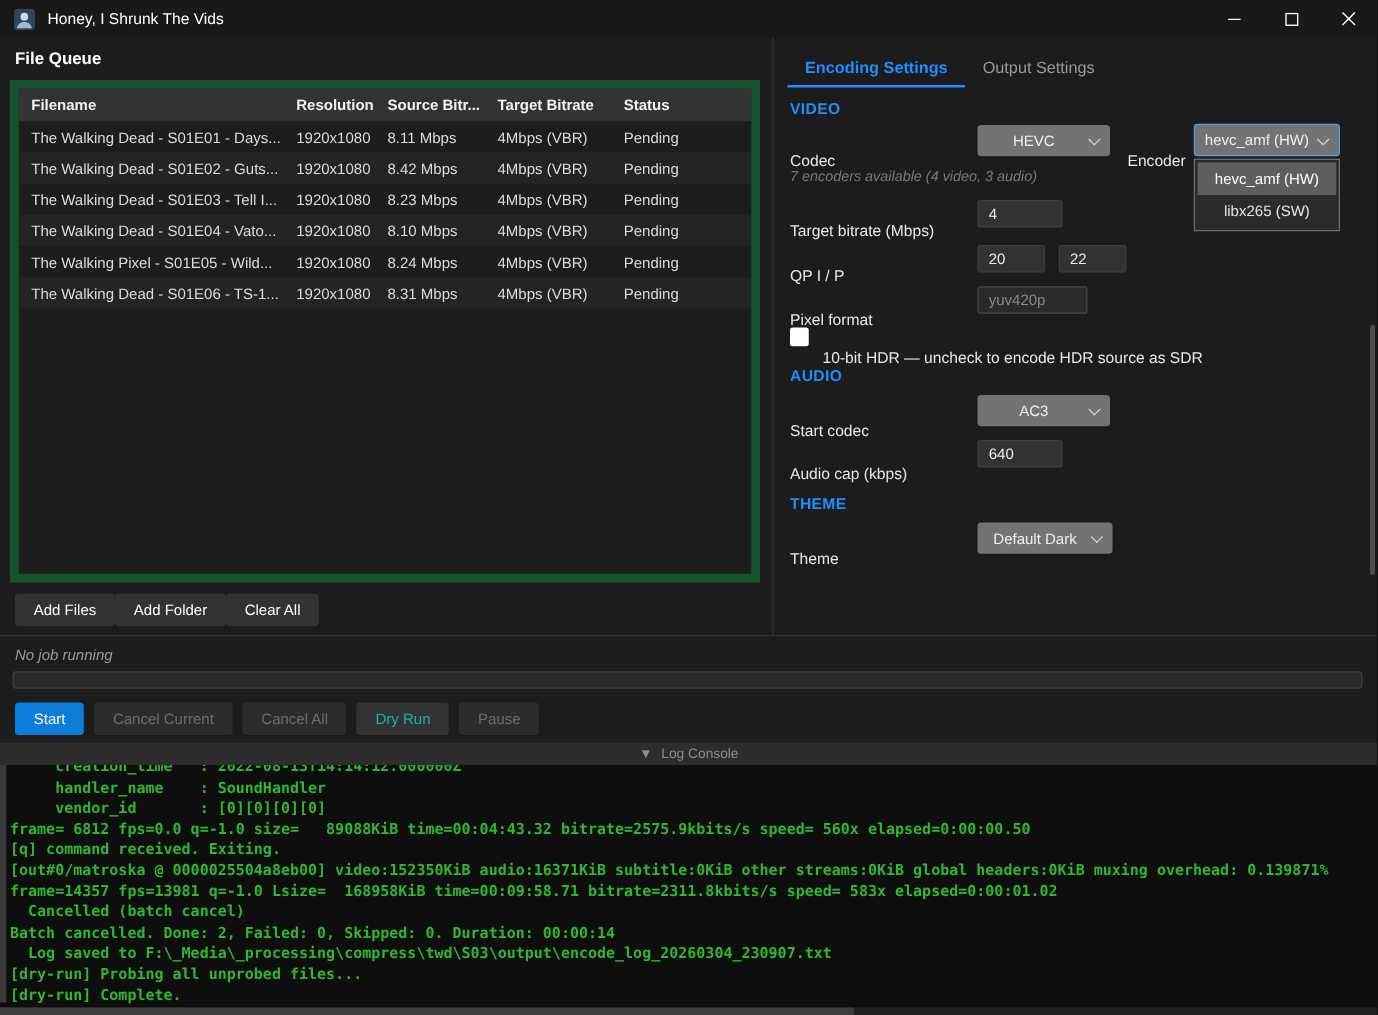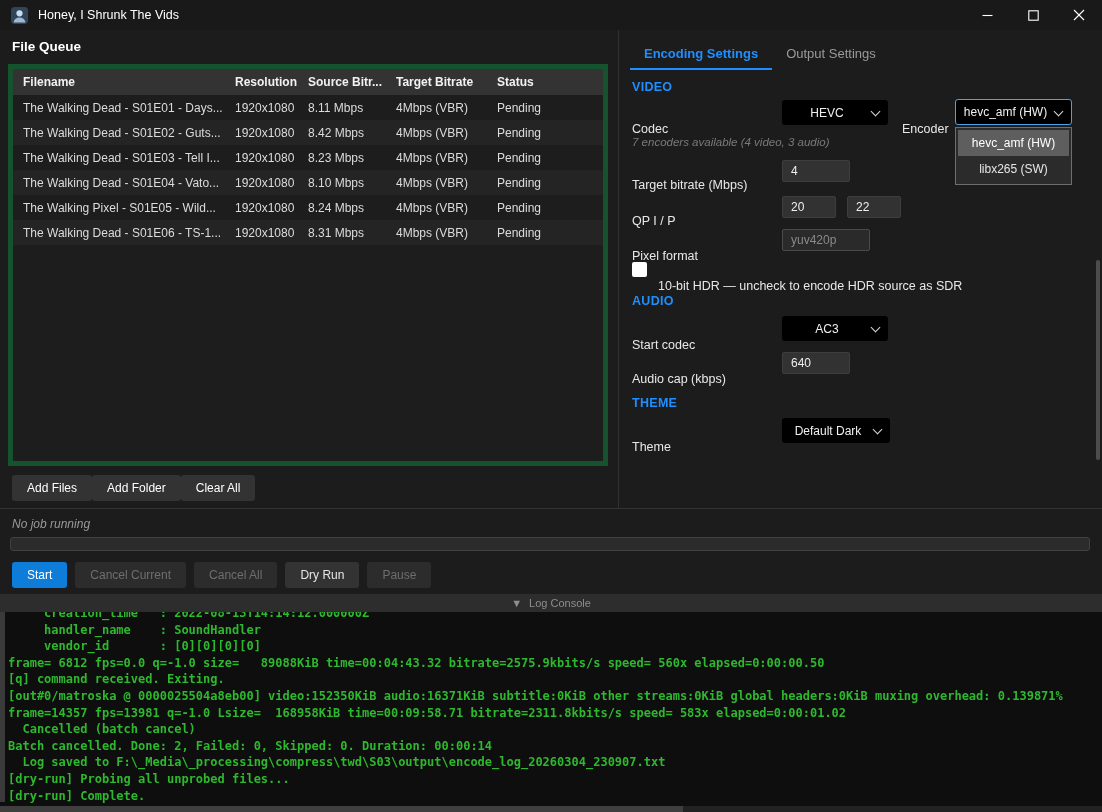--- a/index.html
+++ b/index.html
@@ -9,58 +9,58 @@
 
   
   .titlebar { position:absolute; top:0; left:0; right:0; height:30px; background:#191919; display:flex; align-items:center; }
   .app-icon { margin-left:11px; width:17px; height:17px; border-radius:3px; overflow:hidden; flex:none; }
   .win-title { margin-left:10px; font-size:12.5px; color:#ffffff; }
   .win-controls { margin-left:auto; display:flex; height:100%; }
   .win-btn { width:46px; height:100%; display:flex; align-items:center; justify-content:center; }
 
   
   .fq-heading { position:absolute; left:12px; top:39px; font-size:13.5px; font-weight:bold; color:#fff; }
-  .queue-table { position:absolute; left:8px; top:64px; width:600px; height:402px; border:5px solid #14532d; background:#1d1d1d; overflow:hidden; }
+  .queue-table { position:absolute; left:8px; top:64px; width:600px; height:402px; border:7px solid #14532d; background:#1d1d1d; overflow:hidden; }
   .qt-header, .qt-row { display:grid; grid-template-columns:212px 73px 88px 101px 1fr; align-items:center; padding-left:10px; }
   .qt-header { height:26px; background:#333333; font-weight:bold; font-size:12px; color:#f2f2f2; }
   .qt-row { height:25px; font-size:12px; color:#dcdcdc; }
   .qt-row:nth-child(even) { background:#242424; }
   .queue-buttons { position:absolute; left:12px; top:475px; display:flex; }
   .btn { display:inline-flex; align-items:center; justify-content:center; height:26px; padding:0 15px; background:#333333; color:#ffffff; font-size:12px; border-radius:3px; border:none; font-family:inherit; }
 
   
   .v-splitter { position:absolute; left:618px; top:30px; height:478px; width:1px; background:#303030; }
 
   
   .settings { position:absolute; left:620px; top:30px; width:482px; height:478px; font-size:12.5px; }
   .tabs { position:absolute; left:10px; top:10px; display:flex; }
   .tab { padding:6px 14px 7px 14px; font-size:13px; }
   .tab.active { color:#1f8fff; font-weight:bold; border-bottom:2px solid #1f8fff; }
   .tab.inactive { color:#9a9a9a; }
   .section-h { position:absolute; left:12px; font-size:12.5px; font-weight:bold; color:#1f8fff; letter-spacing:.3px; }
   .lbl { position:absolute; left:12px; color:#e8e8e8;margin-top:16px; }
-  .sel { position:absolute; height:25px; background:#000000; border-radius:3px; display:flex; align-items:center; justify-content:center; padding-right:16px; font-size:12px; color:#f0f0f0; }
+  .sel { position:absolute; height:25px; background:#737373; border-radius:3px; display:flex; align-items:center; justify-content:center; padding-right:16px; font-size:12px; color:#f0f0f0; }
   .chev { position:absolute; right:9px; top:8px; width:7px; height:7px; border-right:1.5px solid #d8d8d8; border-bottom:1.5px solid #d8d8d8; transform:rotate(45deg); }
   .inp { position:absolute; height:22px; background:#323232; border:1px solid #3e3e3e; border-radius:2px; color:#efefef; font-size:12px; font-family:inherit; padding-left:8px; display:flex; align-items:center; }
   .inp.ghost { background:#2a2a2a; border-color:#4a4a4a; color:#8a8a8a; }
   .hint { position:absolute; left:12px; font-style:italic; color:#7a7a7a; font-size:11.5px; }
   .checkbox { position:absolute; left:12px; width:15px; height:15px; background:#ffffff; border-radius:2px; }
   .dropdown { position:absolute; left:335px; top:97px; width:117px; background:#2b2b2b; border:1px solid #6e6e6e; padding:2px; z-index:5; }
   .dd-item { height:26px; display:flex; align-items:center; justify-content:center; font-size:12px; color:#e6e6e6; }
   .dd-item.highlighted { background:#5e5e5e; color:#ffffff; }
   .rp-scroll { position:absolute; left:476px; top:230px; width:4px; height:200px; background:#4d4d4d; border-radius:2px; }
 
   
   .job-sep { position:absolute; left:0; right:0; top:508px; height:1px; background:#333; }
   .job-status { position:absolute; left:12px; top:517px; font-size:12px; font-style:italic; color:#9a9a9a; }
   .progressbar { position:absolute; left:10px; top:537px; width:1080px; height:14px; background:#2b2b2b; border:1px solid #414141; border-radius:3px; }
   .job-buttons { position:absolute; left:12px; top:562px; display:flex; gap:8px; }
   .btn-primary { background:#0d7dd9; color:#fff; }
   .btn-disabled { background:#2c2c2c; color:#6e6e6e; }
-  .btn-normal { background:#333333; color:#e5e5e5; }
+  .btn-normal { background:#333333; color:#14b8a6; }
 
   
   .log-header { position:absolute; left:0; right:0; top:594px; height:18px; background:#2d2d2d; display:flex; align-items:center; justify-content:center; gap:7px; font-size:11px; color:#8e8e8e; }
   .log-console { position:absolute; left:0; right:0; top:612px; bottom:0; background:#0e0e0e; overflow:hidden; }
   .log-vscroll { position:absolute; left:0; top:0; width:5px; height:190px; background:#3a3a3a; }
   .log-hscroll { position:absolute; left:0; right:0; bottom:0; height:6px; background:#222; }
   .log-hthumb { position:absolute; left:0; bottom:0; height:6px; width:62%; background:#3f3f3f; }
   .log-lines { position:absolute; left:8px; top:-7px; font-family:"DejaVu Sans Mono","Liberation Mono",monospace; font-size:12px; font-weight:bold; color:#2eb82e; line-height:16.6px; }
   .log-line { white-space:pre; }
 </style>

